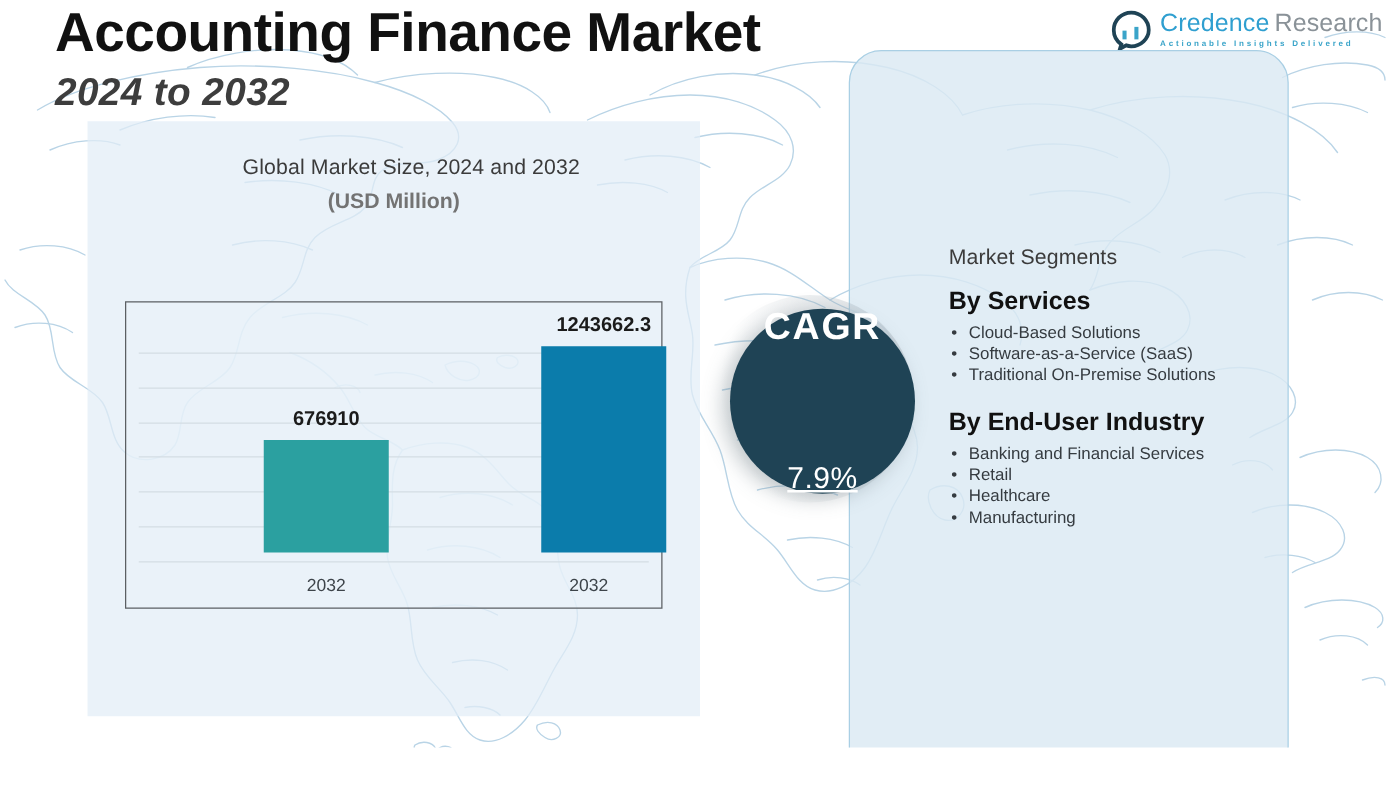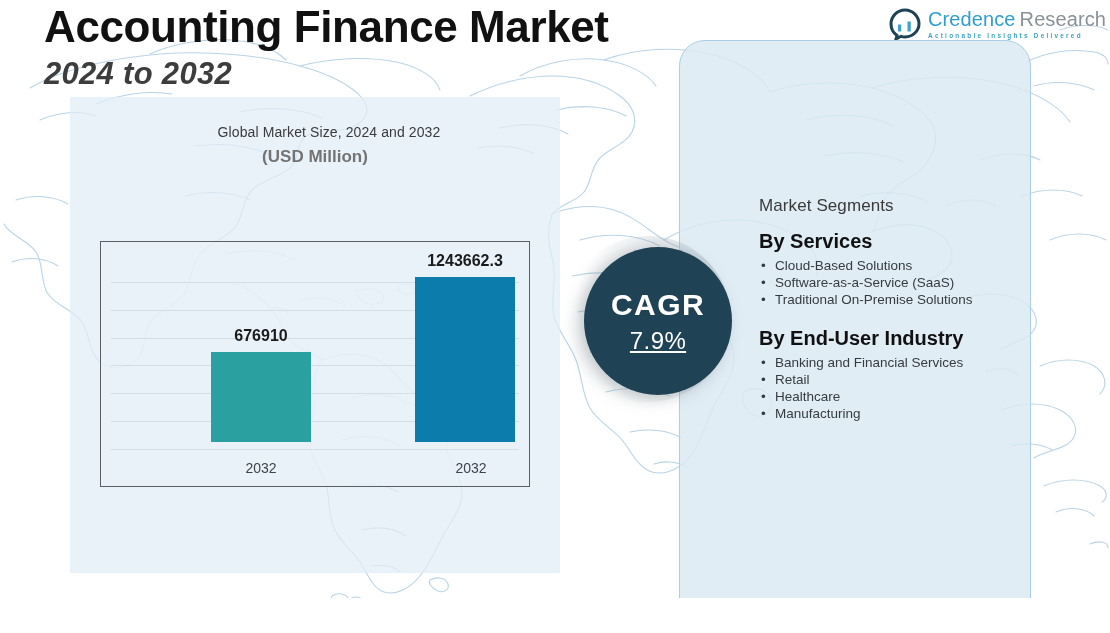--- a/index.html
+++ b/index.html
@@ -93,21 +93,21 @@
 
   
   .chart-heading {
     position: absolute;
     left: 70px; top: 124px;
     width: 490px;
     text-align: center;
     z-index: 4;
   }
   .chart-heading .line1 {
-    font-size: 14px;
+    font-size: 17px;
     color: #3b3b3b;
     letter-spacing: 0.1px;
     padding-left: 28px;
   }
   .chart-heading .line2 {
     font-size: 17px;
     font-weight: bold;
     color: #737373;
     margin-top: 7px;
   }
@@ -173,21 +173,21 @@
   }
   .cagr-circle {
     position: absolute;
     left: 584px; top: 247px;
     width: 148px; height: 148px;
     border-radius: 50%;
     background: #1f4355;
     display: flex;
     flex-direction: column;
     align-items: center;
-    justify-content: center;
+    justify-content: space-between;
     z-index: 5;
     box-shadow: -6px 4px 16px rgba(90,105,115,0.35);
   }
   .cagr-label {
     color: #ffffff;
     font-size: 30px;
     font-weight: bold;
     letter-spacing: 1.4px;
     line-height: 1;
   }
@@ -353,21 +353,21 @@
         <div class="gridline" style="top: 123.4px;"></div>
         <div class="gridline" style="top: 151.2px;"></div>
         <div class="gridline" style="top: 179px;"></div>
         <div class="gridline" style="top: 206.8px;"></div>
       </div>
     <div class="plot" id="plot">
         <div class="bar-slot" style="left: 110px;">
           <div class="bar" style="height: 89.9323px; background: rgb(43, 160, 160);"></div>
           <div class="bar-value" style="bottom: 96.9323px;">676910</div>
         </div>
-        <div class="bar-slot" style="left: 314px; padding-left: 48px;">
+        <div class="bar-slot" style="left: 332px; padding-left: 48px;">
           <div class="bar" style="height: 165.229px; background: rgb(11, 124, 171);"></div>
           <div class="bar-value" style="bottom: 172.229px;">1243662.3</div>
         </div>
       </div>
     <div id="catlabels">
         <div class="cat-label" style="left: 100px;">2032</div>
         <div class="cat-label" style="left: 310px;">2032</div>
       </div>
   </div>
 

